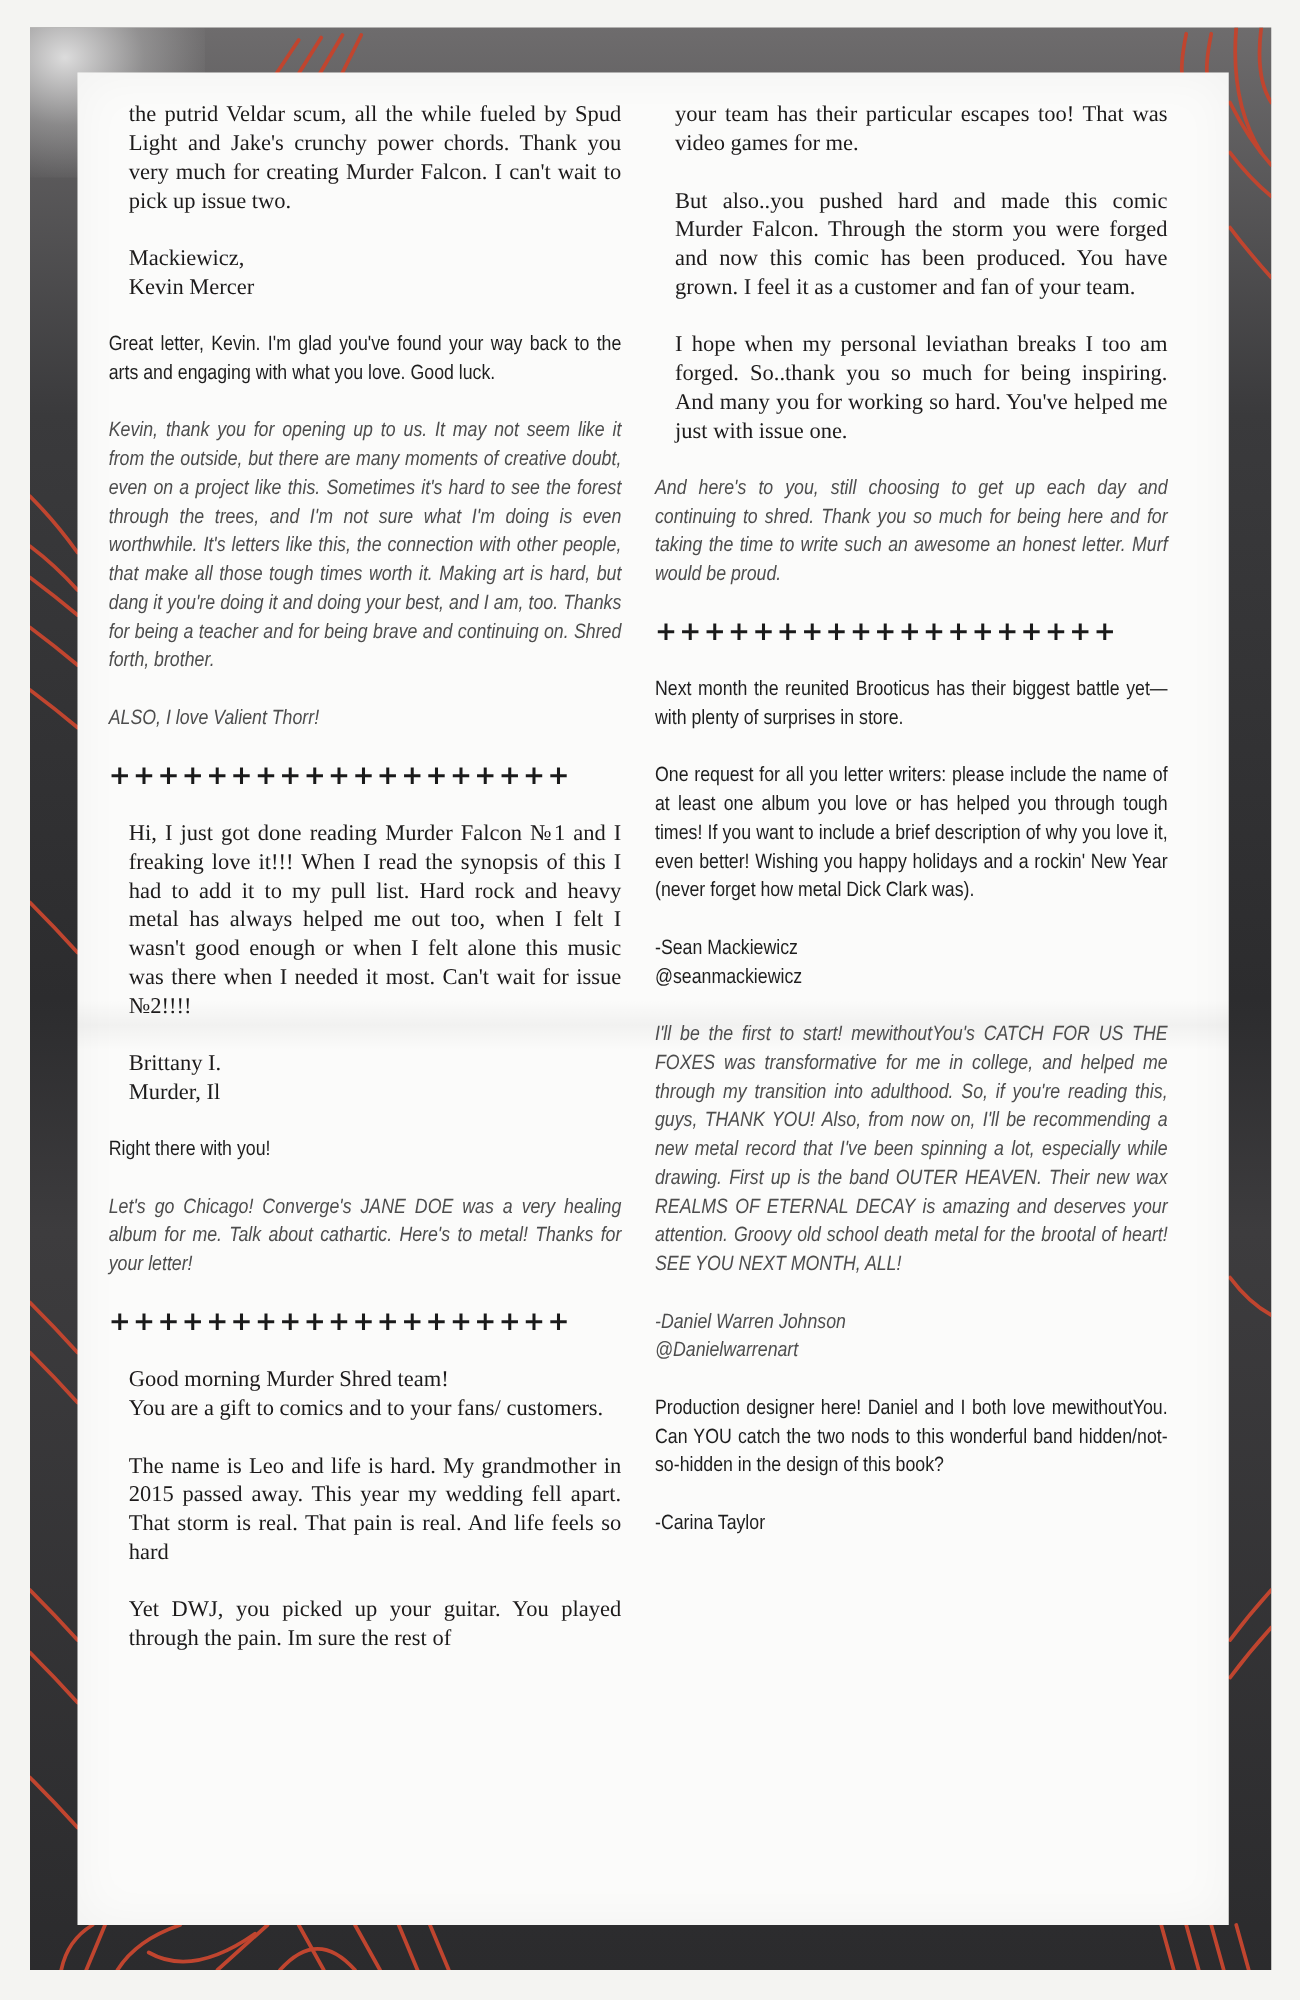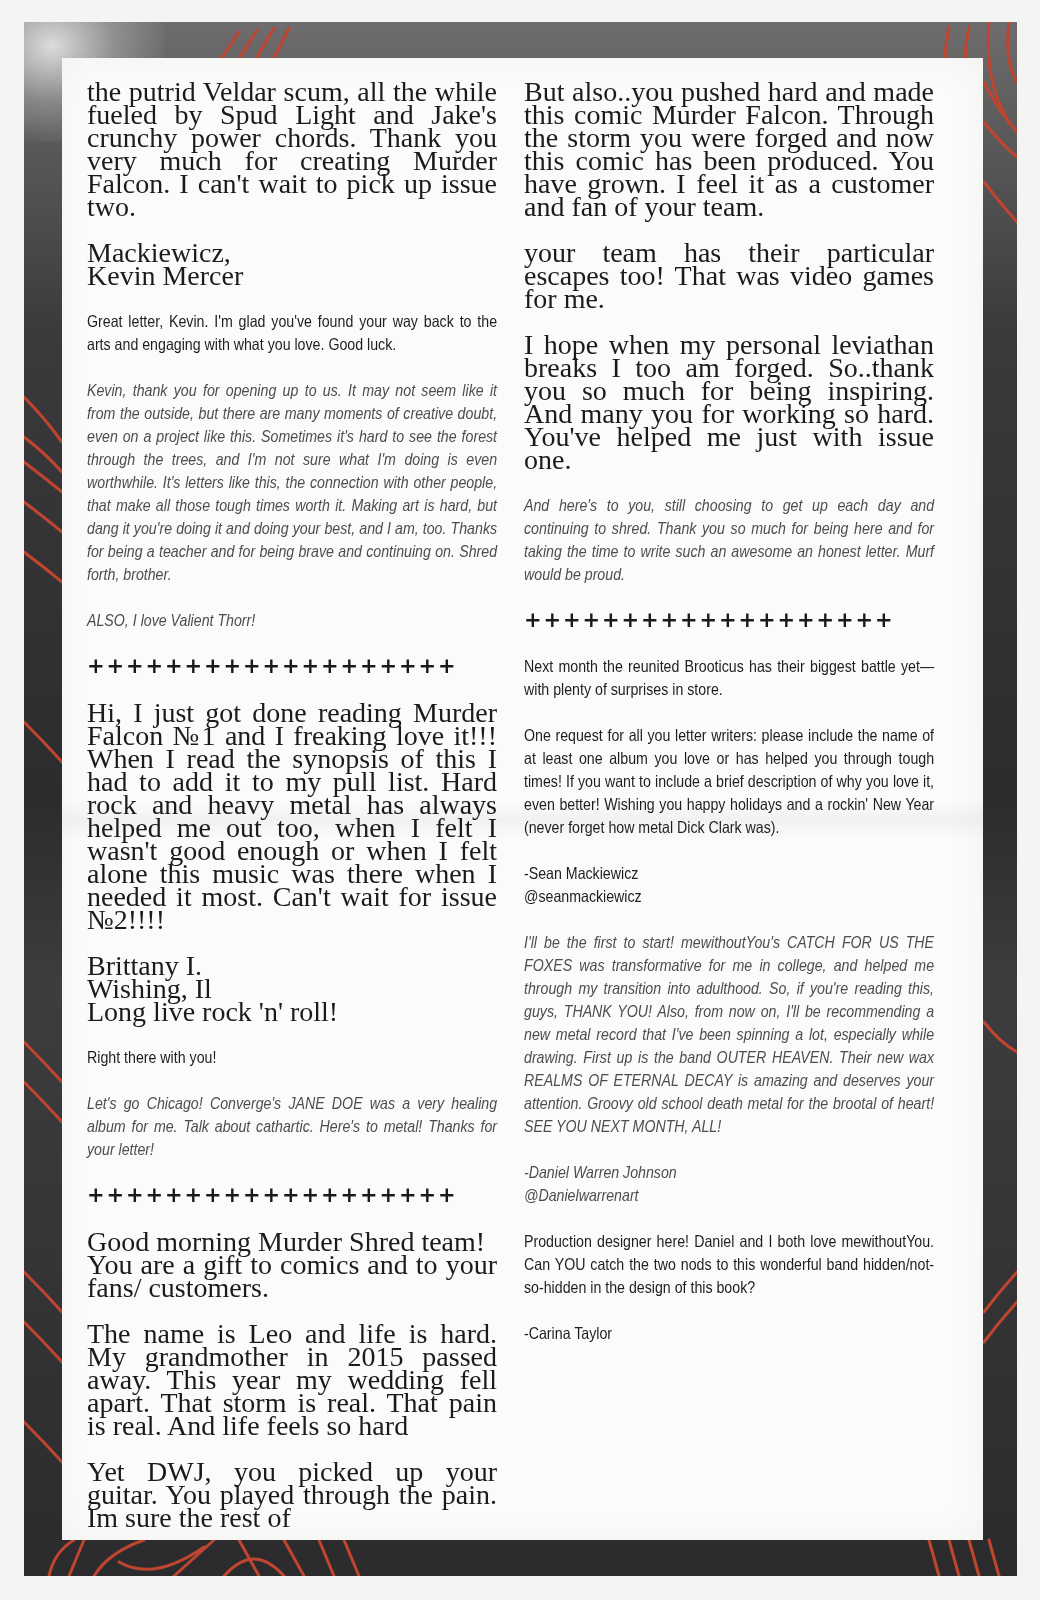--- a/index.html
+++ b/index.html
@@ -28,22 +28,22 @@
     background: linear-gradient(180deg, rgba(0,0,0,0) 0%, rgba(0,0,0,0.04) 50%, rgba(0,0,0,0) 100%);
     pointer-events: none;
   }
   .col {
     position: absolute; top: 80px; width: 410px;
   }
   .col.left { left: 87px; }
   .col.right { left: 524px; }
   .serif {
     font-family: "Liberation Serif", "DejaVu Serif", serif;
-    font-size: 28px; line-height: 23px; color: #1c1a1a;
-    text-align: justify; margin: 0 0 23px 0;
+    font-size: 18px; line-height: 23px; color: #1c1a1a;
+    text-align: justify; margin: 0 0 23px 16px;
   }
   .sans {
     font-family: "Liberation Sans", "DejaVu Sans", sans-serif;
     font-size: 16.5px; line-height: 23px; color: #1e1e1e;
     text-align: justify; margin: 0 0 23px 0;
     transform: scaleX(0.86); transform-origin: left top; width: 116.3%;
   }
   .sans.it { font-style: italic; color: #4d4d4d; }
   .plusrow {
     font-family: "DejaVu Sans", sans-serif; font-size: 21px; line-height: 23px;
@@ -115,37 +115,36 @@
     <p>Mackiewicz,</p>
     <p>Kevin Mercer</p>
   </div>
   <p class="sans">Great letter, Kevin. I'm glad you've found your way back to the arts and engaging with what you love. Good luck.</p>
   <p class="sans it">Kevin, thank you for opening up to us.  It may not seem like it from the outside, but there are many moments of creative doubt, even on a project like this.  Sometimes it's hard to see the forest through the trees, and I'm not sure what I'm doing is even worthwhile.  It's letters like this, the connection with other people, that make all those tough times worth it.  Making art is hard, but dang it you're doing it and doing your best, and I am, too.  Thanks for being a teacher and for being brave and continuing on.  Shred forth, brother.</p>
   <p class="sans it">ALSO, I love Valient Thorr!</p>
   <div class="plusrow">+++++++++++++++++++</div>
   <p class="serif">Hi, I just got done reading Murder Falcon №1 and I freaking love it!!! When I read the synopsis of this I had to add it to my pull list. Hard rock and heavy metal has always helped me out too, when I felt I wasn't good enough or when I felt alone this music was there when I needed it most. Can't wait for issue №2!!!!</p>
   <div class="serif lines">
     <p>Brittany I.</p>
-    <p>Wishing, Il</p>
-    <p>Long live rock 'n' roll!</p>
+    <p>Murder, Il</p>
   </div>
   <p class="sans">Right there with you!</p>
   <p class="sans it">Let's go Chicago!  Converge's JANE DOE was a very healing album for me.  Talk about cathartic.  Here's to metal!  Thanks for your letter!</p>
   <div class="plusrow">+++++++++++++++++++</div>
   <div class="serif lines">
     <p>Good morning Murder Shred team!</p>
     <p>You are a gift to comics and to your fans/ customers.</p>
   </div>
   <p class="serif">The name is Leo and life is hard. My grandmother in 2015 passed away. This year my wedding fell apart. That storm is real. That pain is real. And life feels so hard</p>
   <p class="serif nomb">Yet DWJ, you picked up your guitar. You played through the pain. Im sure the rest of</p>
 </div>
 
 <div class="col right">
+  <p class="serif">your team has their particular escapes too! That was video games for me.</p>
   <p class="serif">But also..you pushed hard and made this comic Murder Falcon. Through the storm you were forged and now this comic has been produced. You have grown. I feel it as a customer and fan of your team.</p>
-  <p class="serif">your team has their particular escapes too! That was video games for me.</p>
   <p class="serif">I hope when my personal leviathan breaks I too am forged. So..thank you so much for being inspiring. And many you for working so hard. You've helped me just with issue one.</p>
   <p class="sans it">And here's to you, still choosing to get up each day and continuing to shred.  Thank you so much for being here and for taking the time to write such an awesome an honest letter.  Murf would be proud.</p>
   <div class="plusrow">+++++++++++++++++++</div>
   <p class="sans">Next month the reunited Brooticus has their biggest battle yet—with plenty of surprises in store.</p>
   <p class="sans">One request for all you letter writers: please include the name of at least one album you love or has helped you through tough times! If you want to include a brief description of why you love it, even better! Wishing you happy holidays and a rockin' New Year (never forget how metal Dick Clark was).</p>
   <div class="sans lines">
     <p>-Sean Mackiewicz</p>
     <p>@seanmackiewicz</p>
   </div>
   <p class="sans it">I'll be the first to start!  mewithoutYou's CATCH FOR US THE FOXES was transformative for me in college, and helped me through my transition into adulthood. So, if you're reading this, guys, THANK YOU!   Also, from now on, I'll be recommending a new metal record that I've been spinning a lot, especially while drawing. First up is the band OUTER HEAVEN.  Their new wax REALMS OF ETERNAL DECAY is amazing and deserves your attention.  Groovy old school death metal for the brootal of heart!  SEE YOU NEXT MONTH, ALL!</p>

